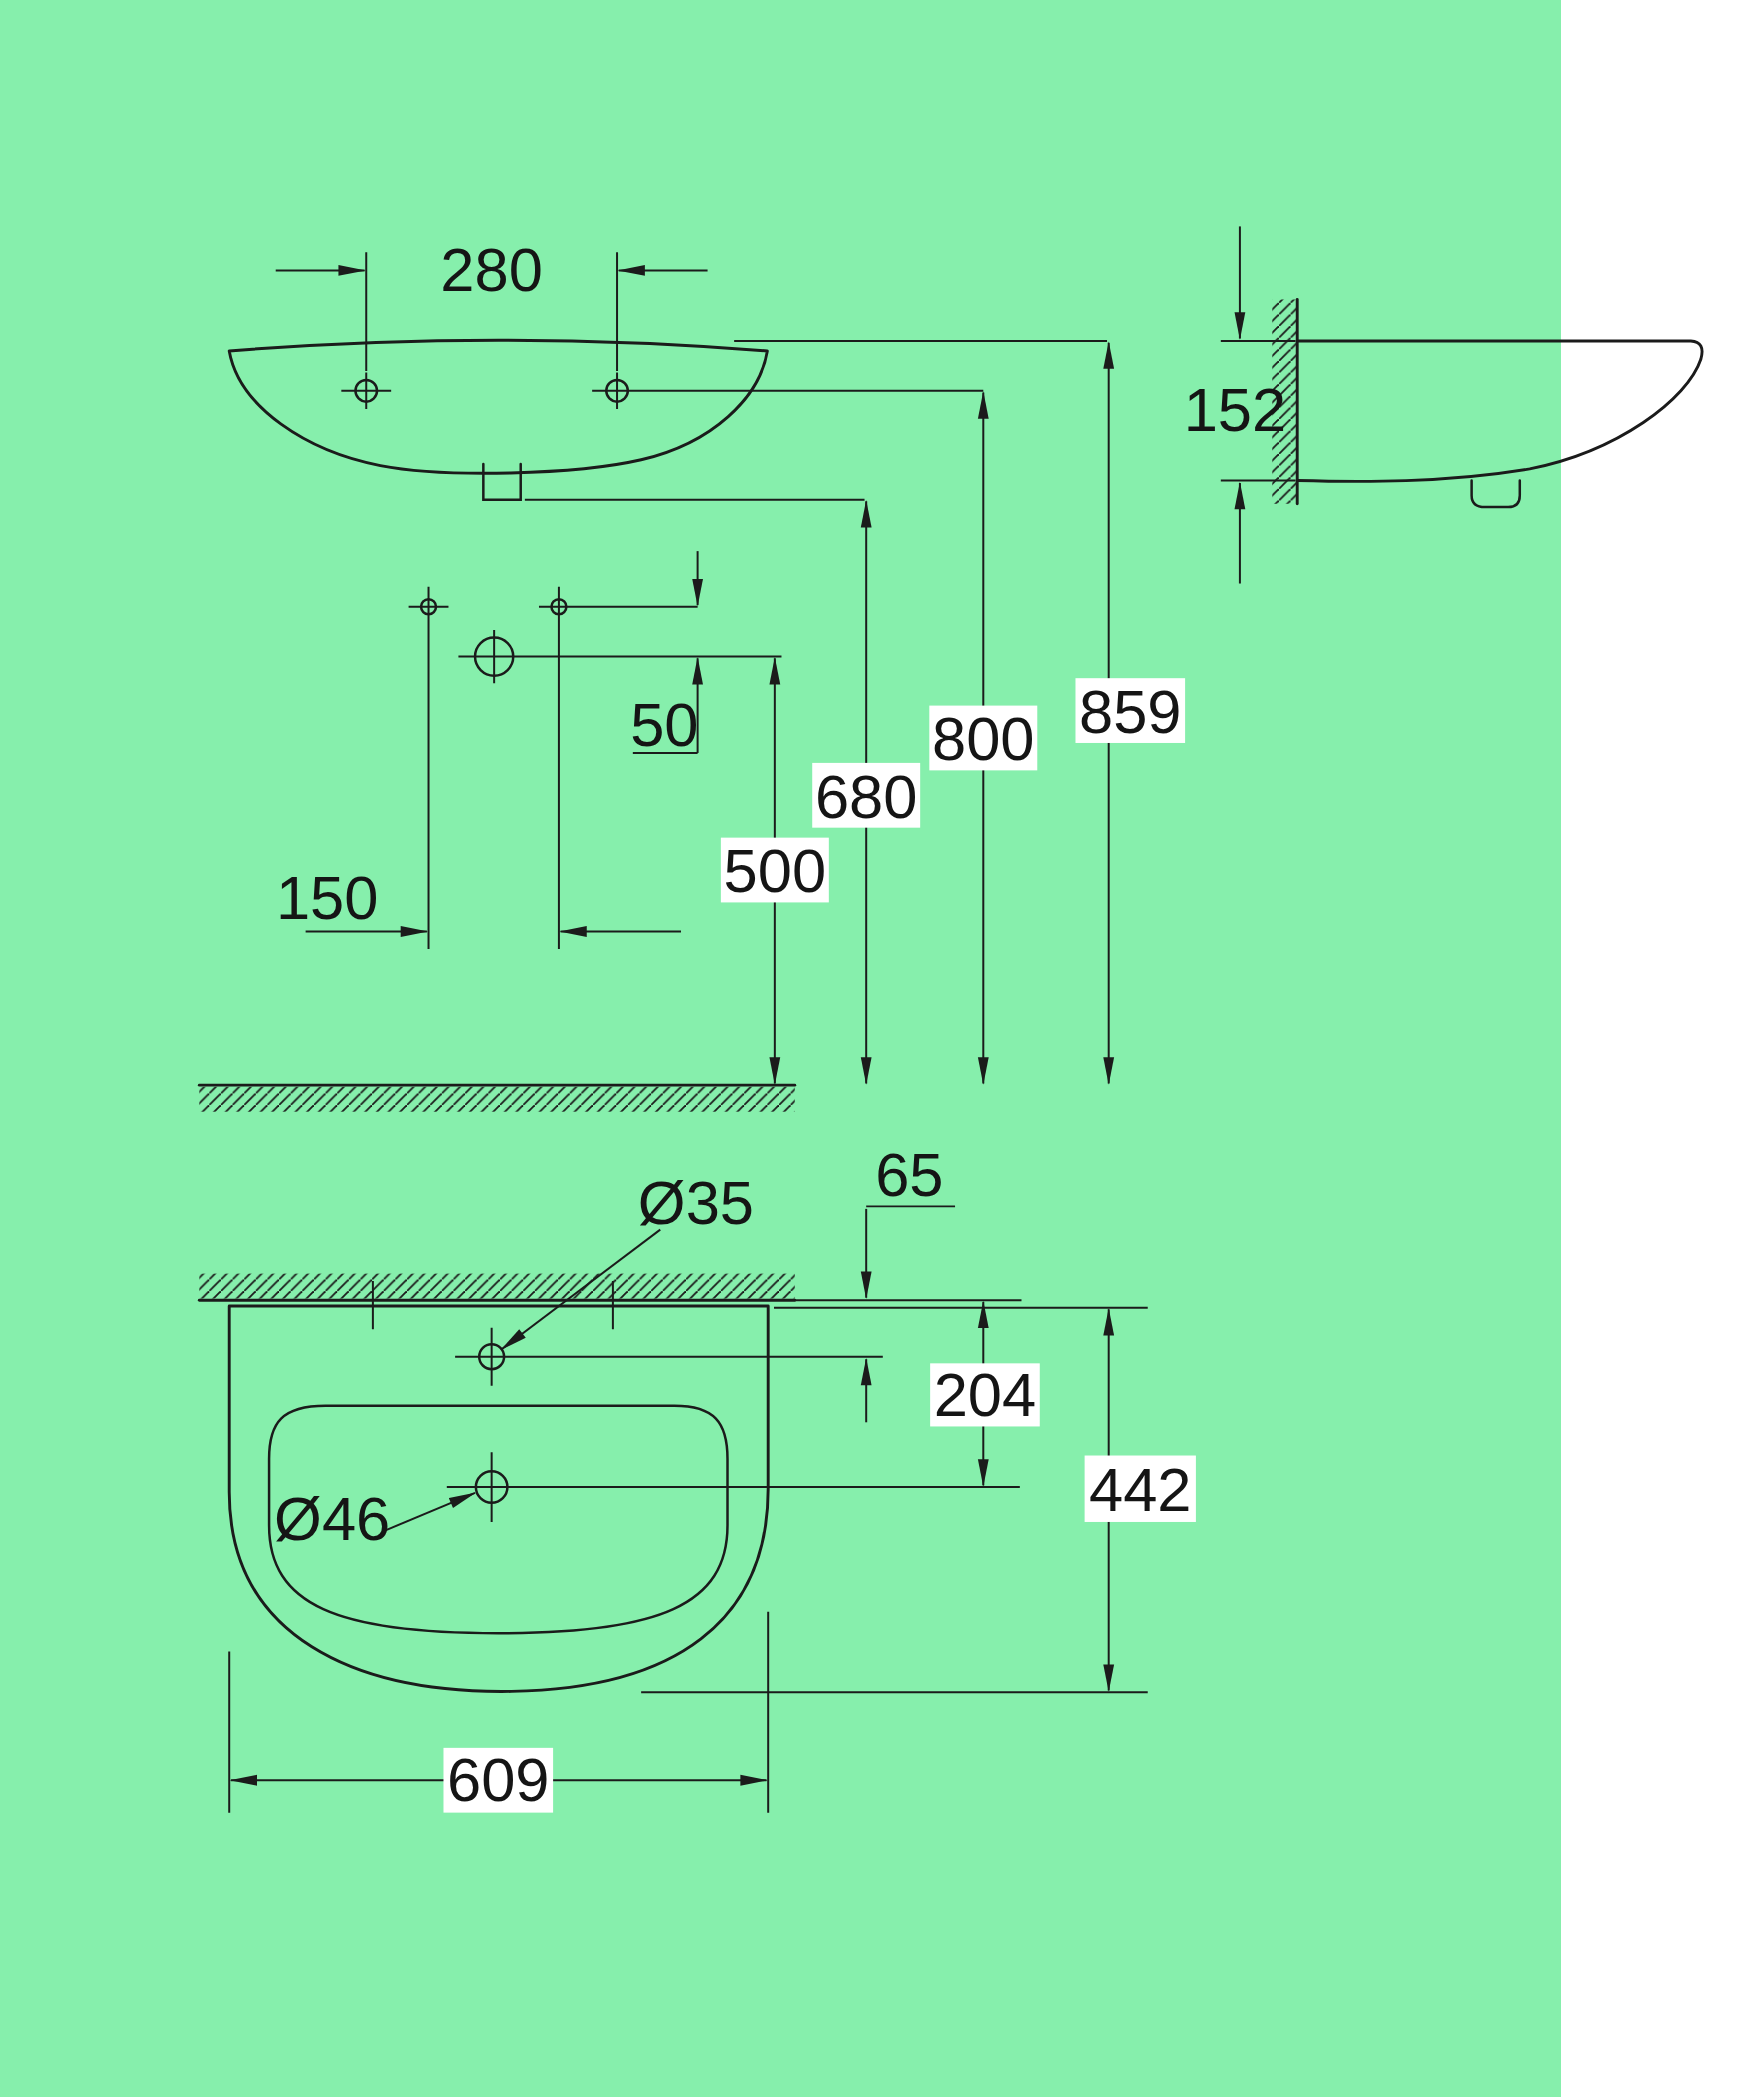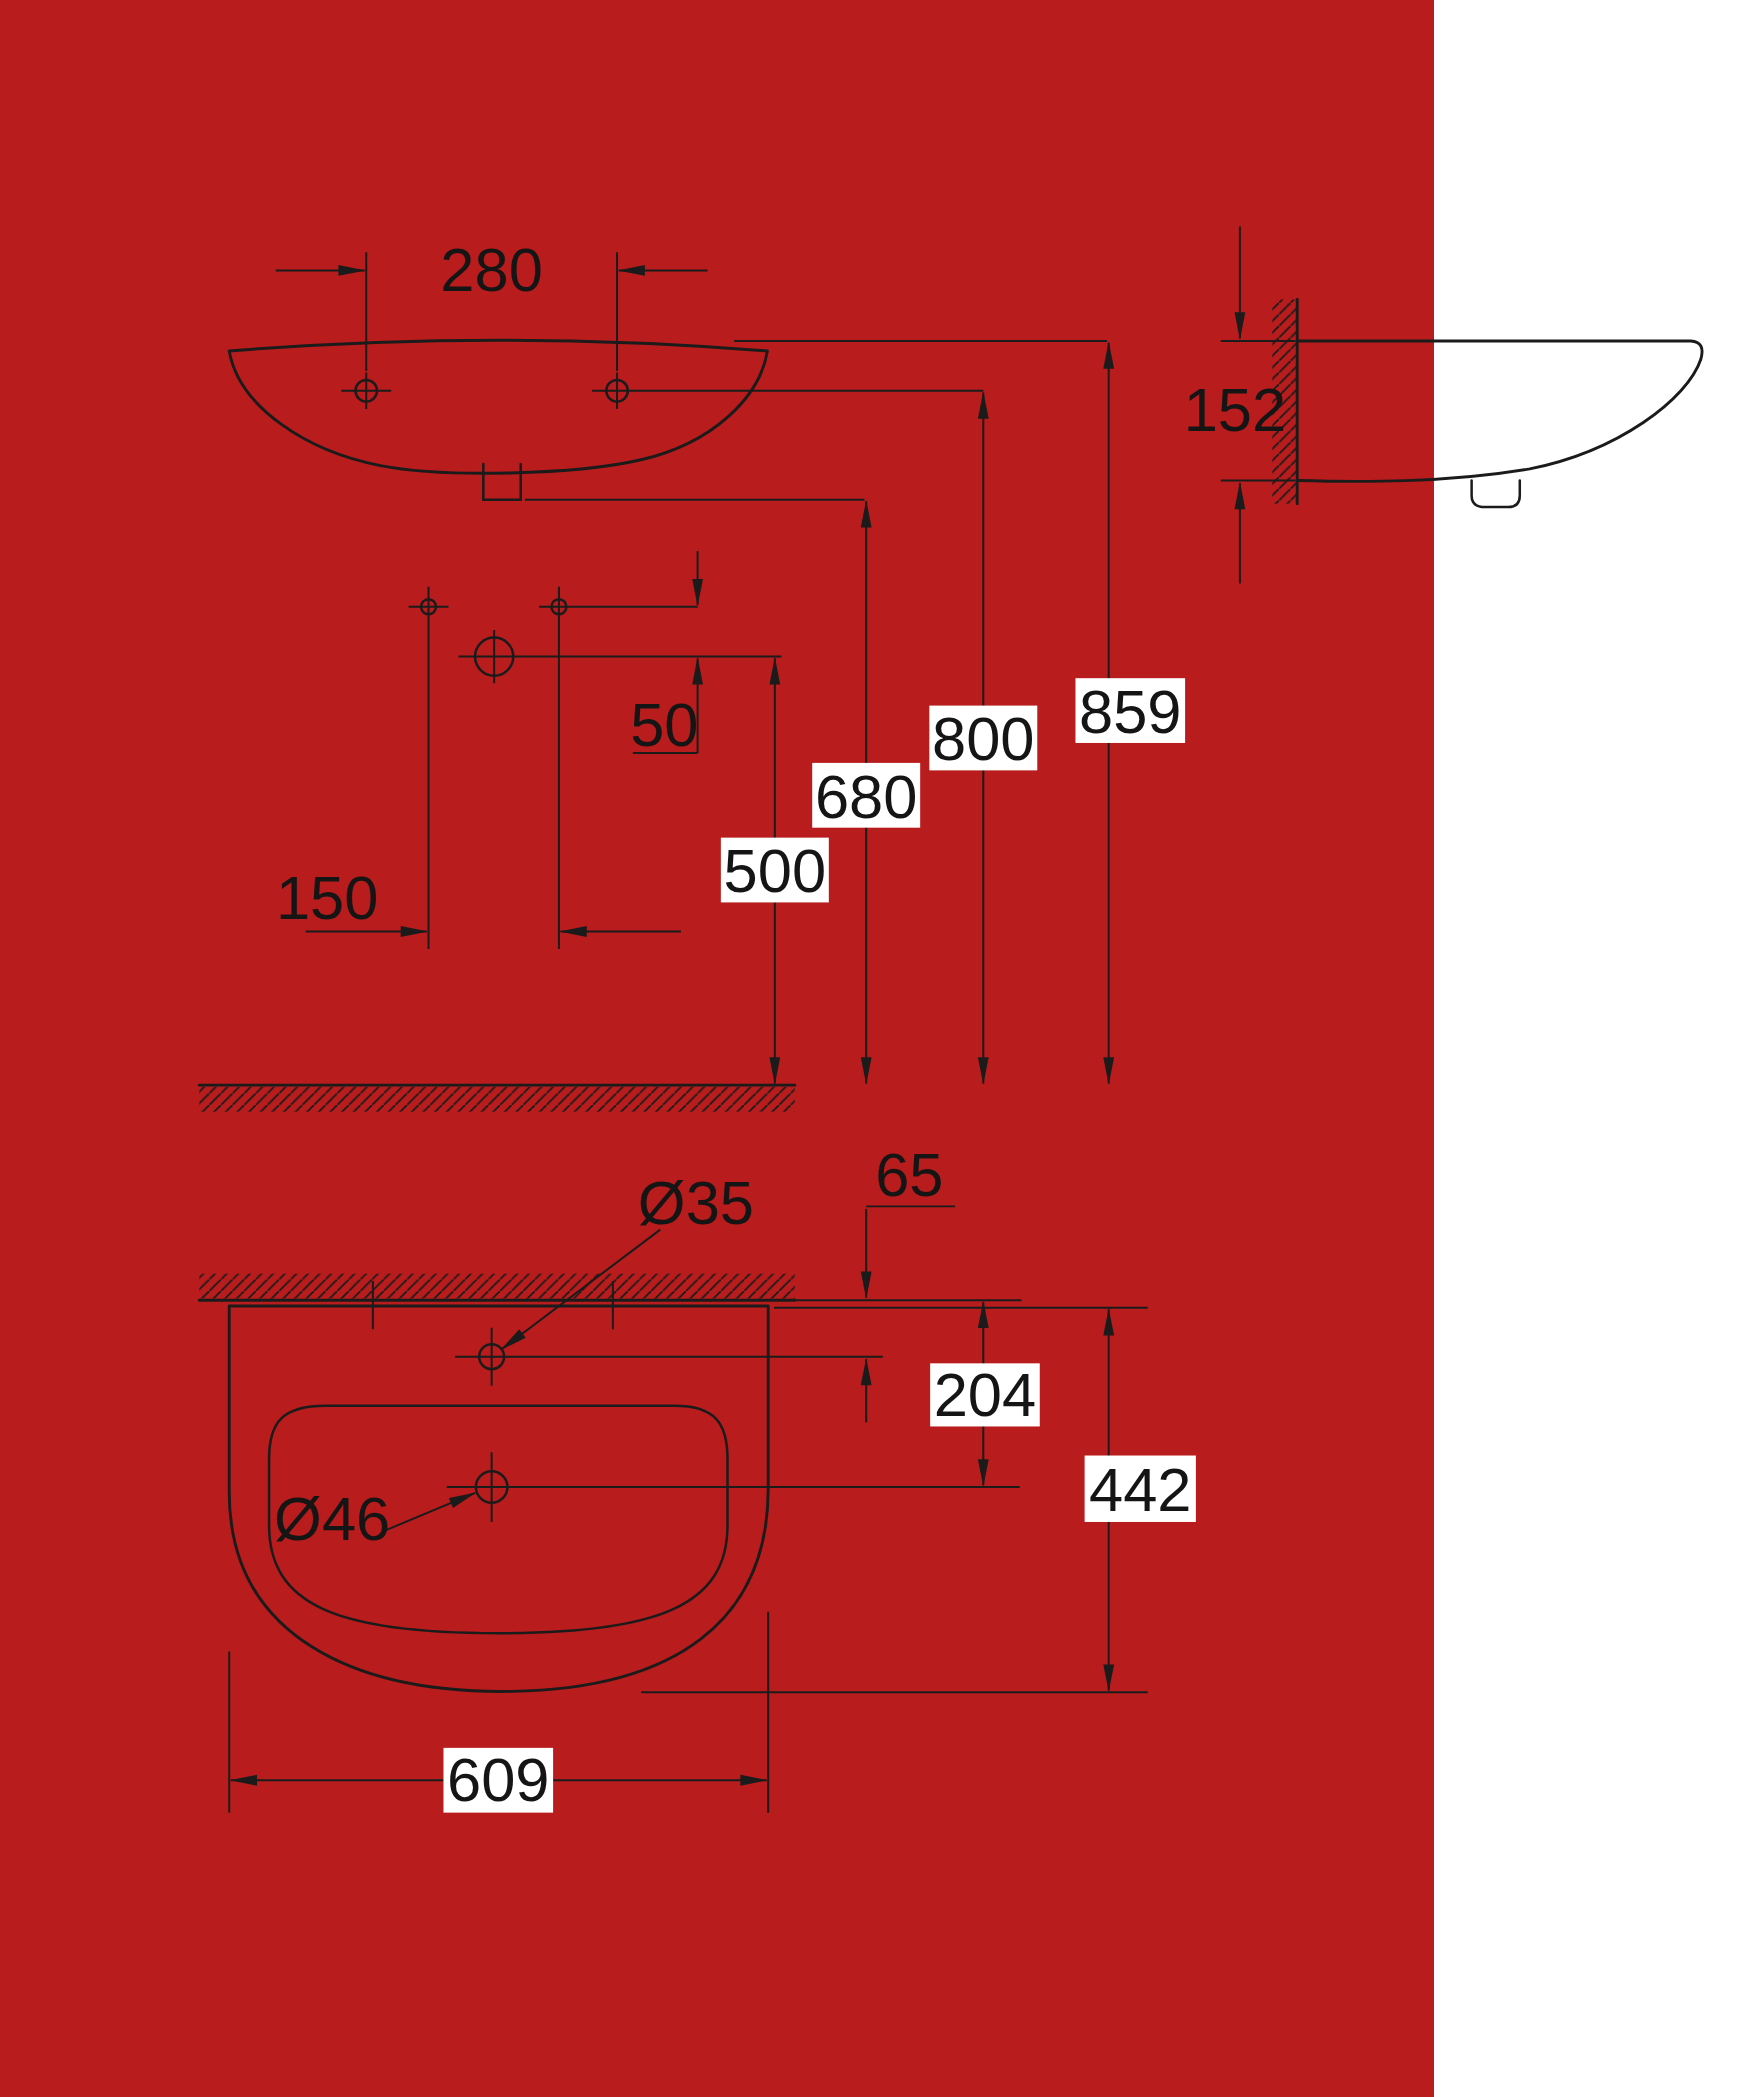--- a/index.html
+++ b/index.html
@@ -1,16 +1,16 @@
 <!DOCTYPE html>
 <html style="font-size:13.3px"><head>
 <meta charset="utf-8">
 <style>
   html,body{margin:0;padding:0;background:#ffffff;}
-  .stage{width:1434px;height:2098px;background:#b91c1c;position:relative;}
+  .stage{width:1561px;height:2098px;background:#86efac;position:relative;}
   svg{display:block;}
   .outline{fill:none;stroke:#1b1b1b;stroke-width:3.5;stroke-linecap:round;stroke-linejoin:round;}
   .med{fill:none;stroke:#1b1b1b;stroke-width:3;stroke-linecap:round;}
   .dim{fill:none;stroke:#1b1b1b;stroke-width:2.4;stroke-linecap:butt;}
   .lbl{font-family:"Liberation Sans","DejaVu Sans",sans-serif;font-size:74px;fill:#151515;text-anchor:middle;}
   .bg{fill:#ffffff;stroke:none;}
   .hatchfill{fill:url(#hatch);stroke:none;}
 </style>
 </head>
 <body>

